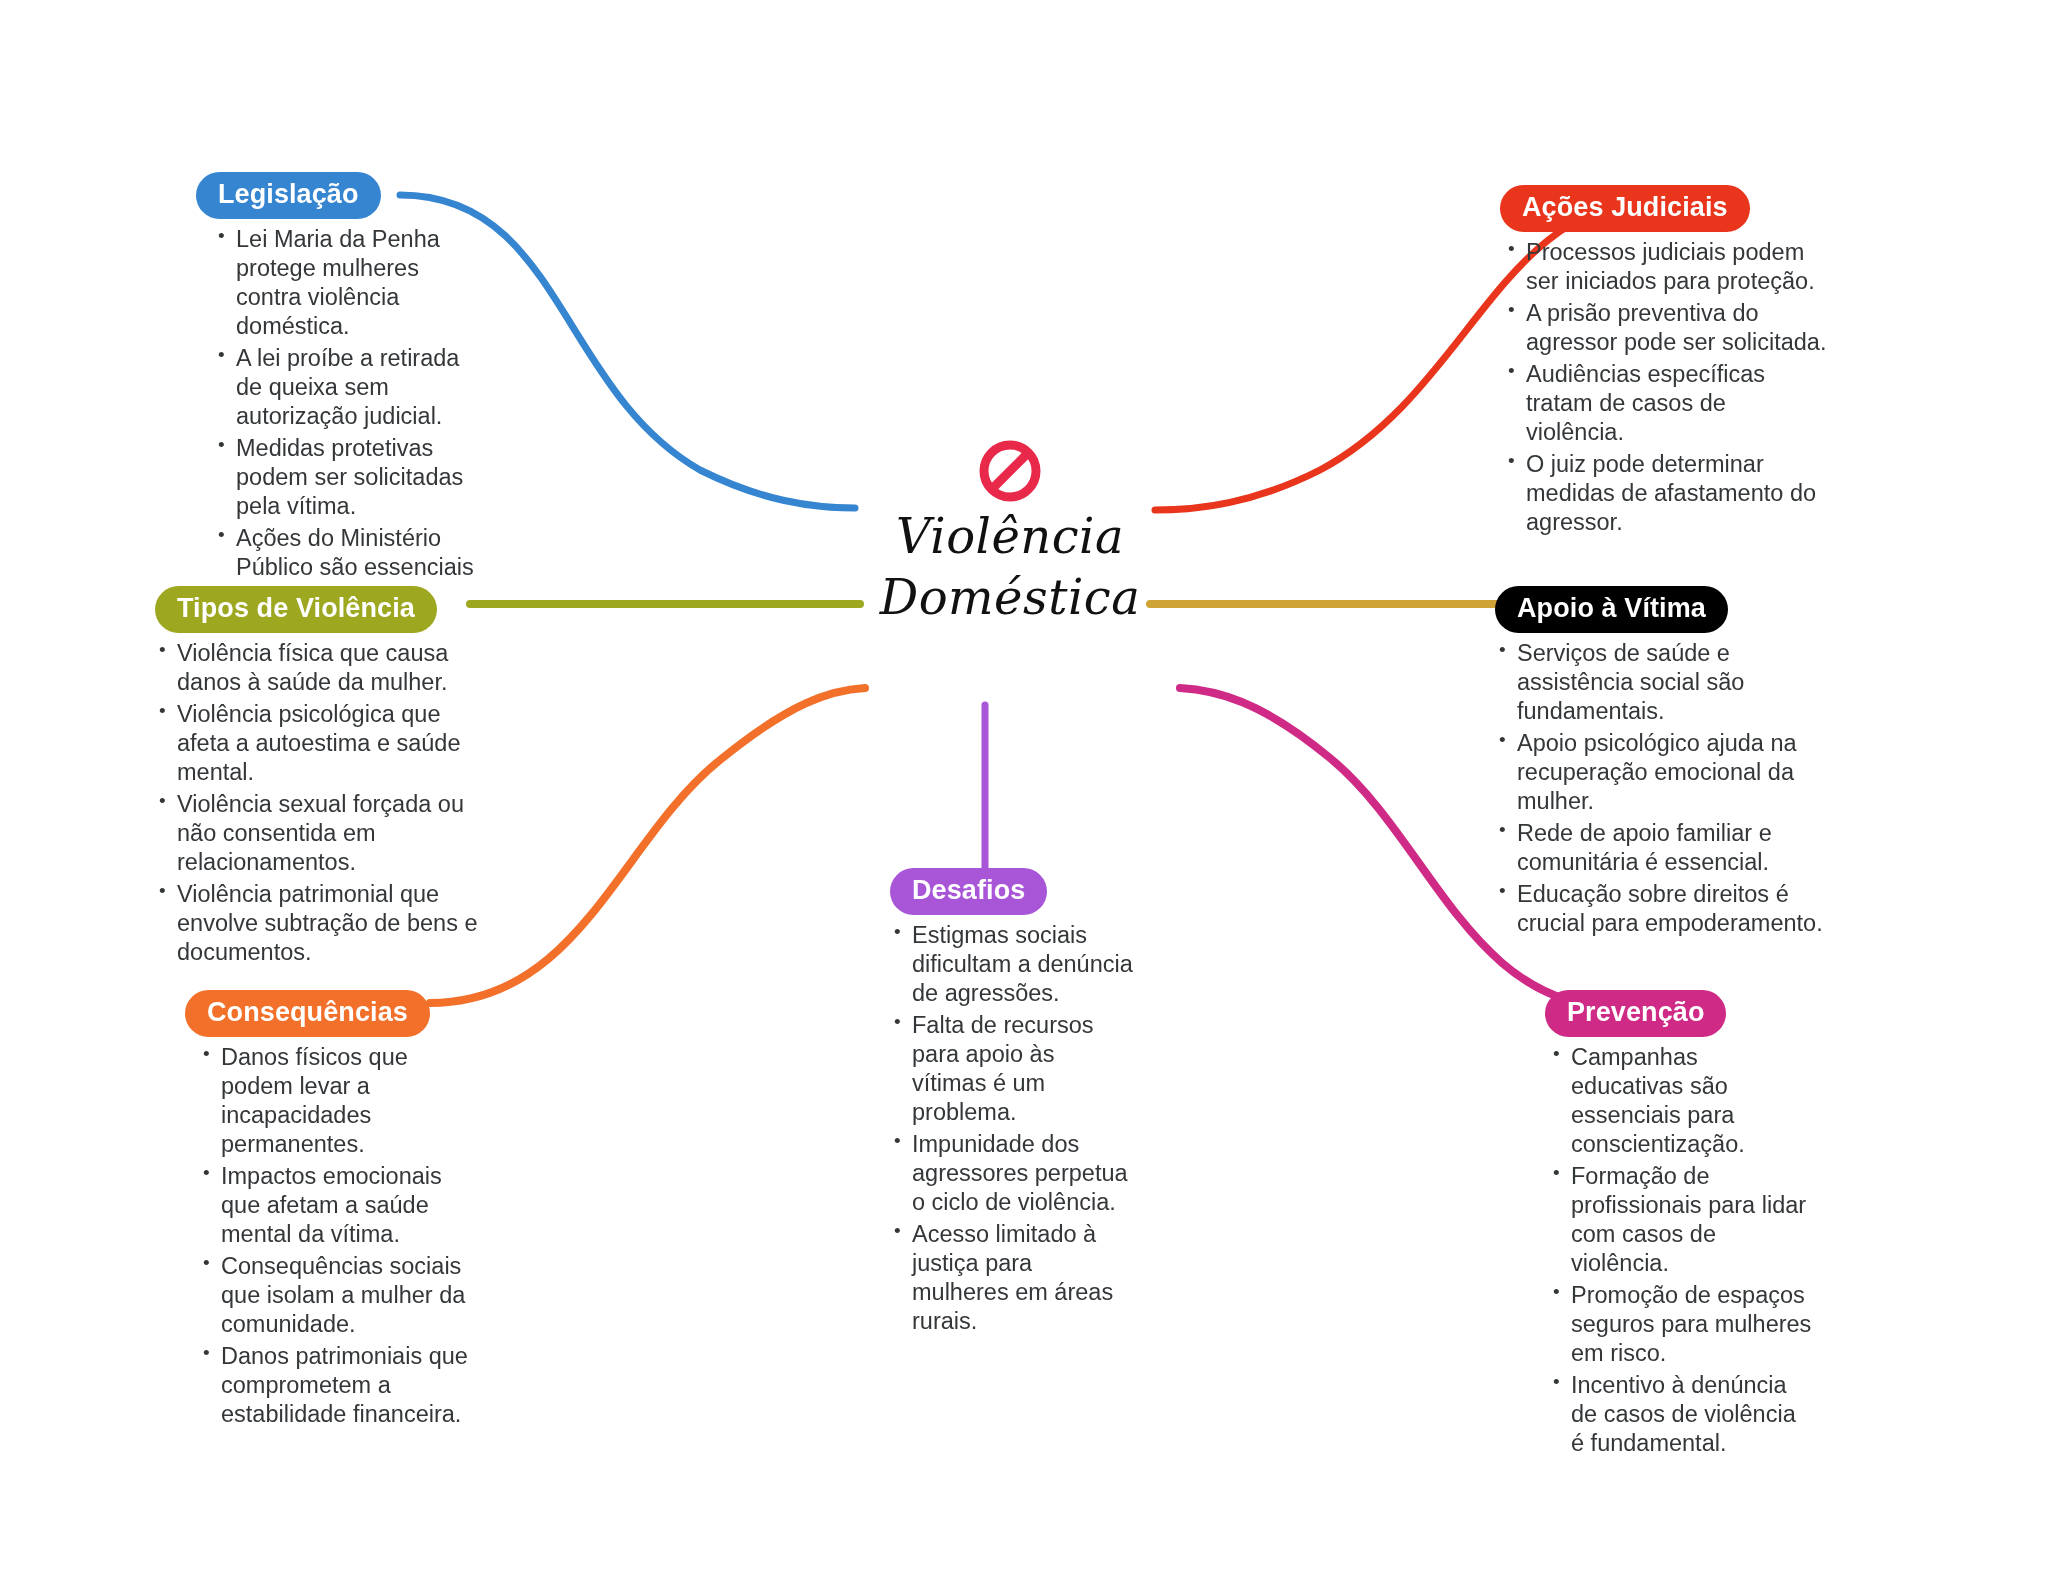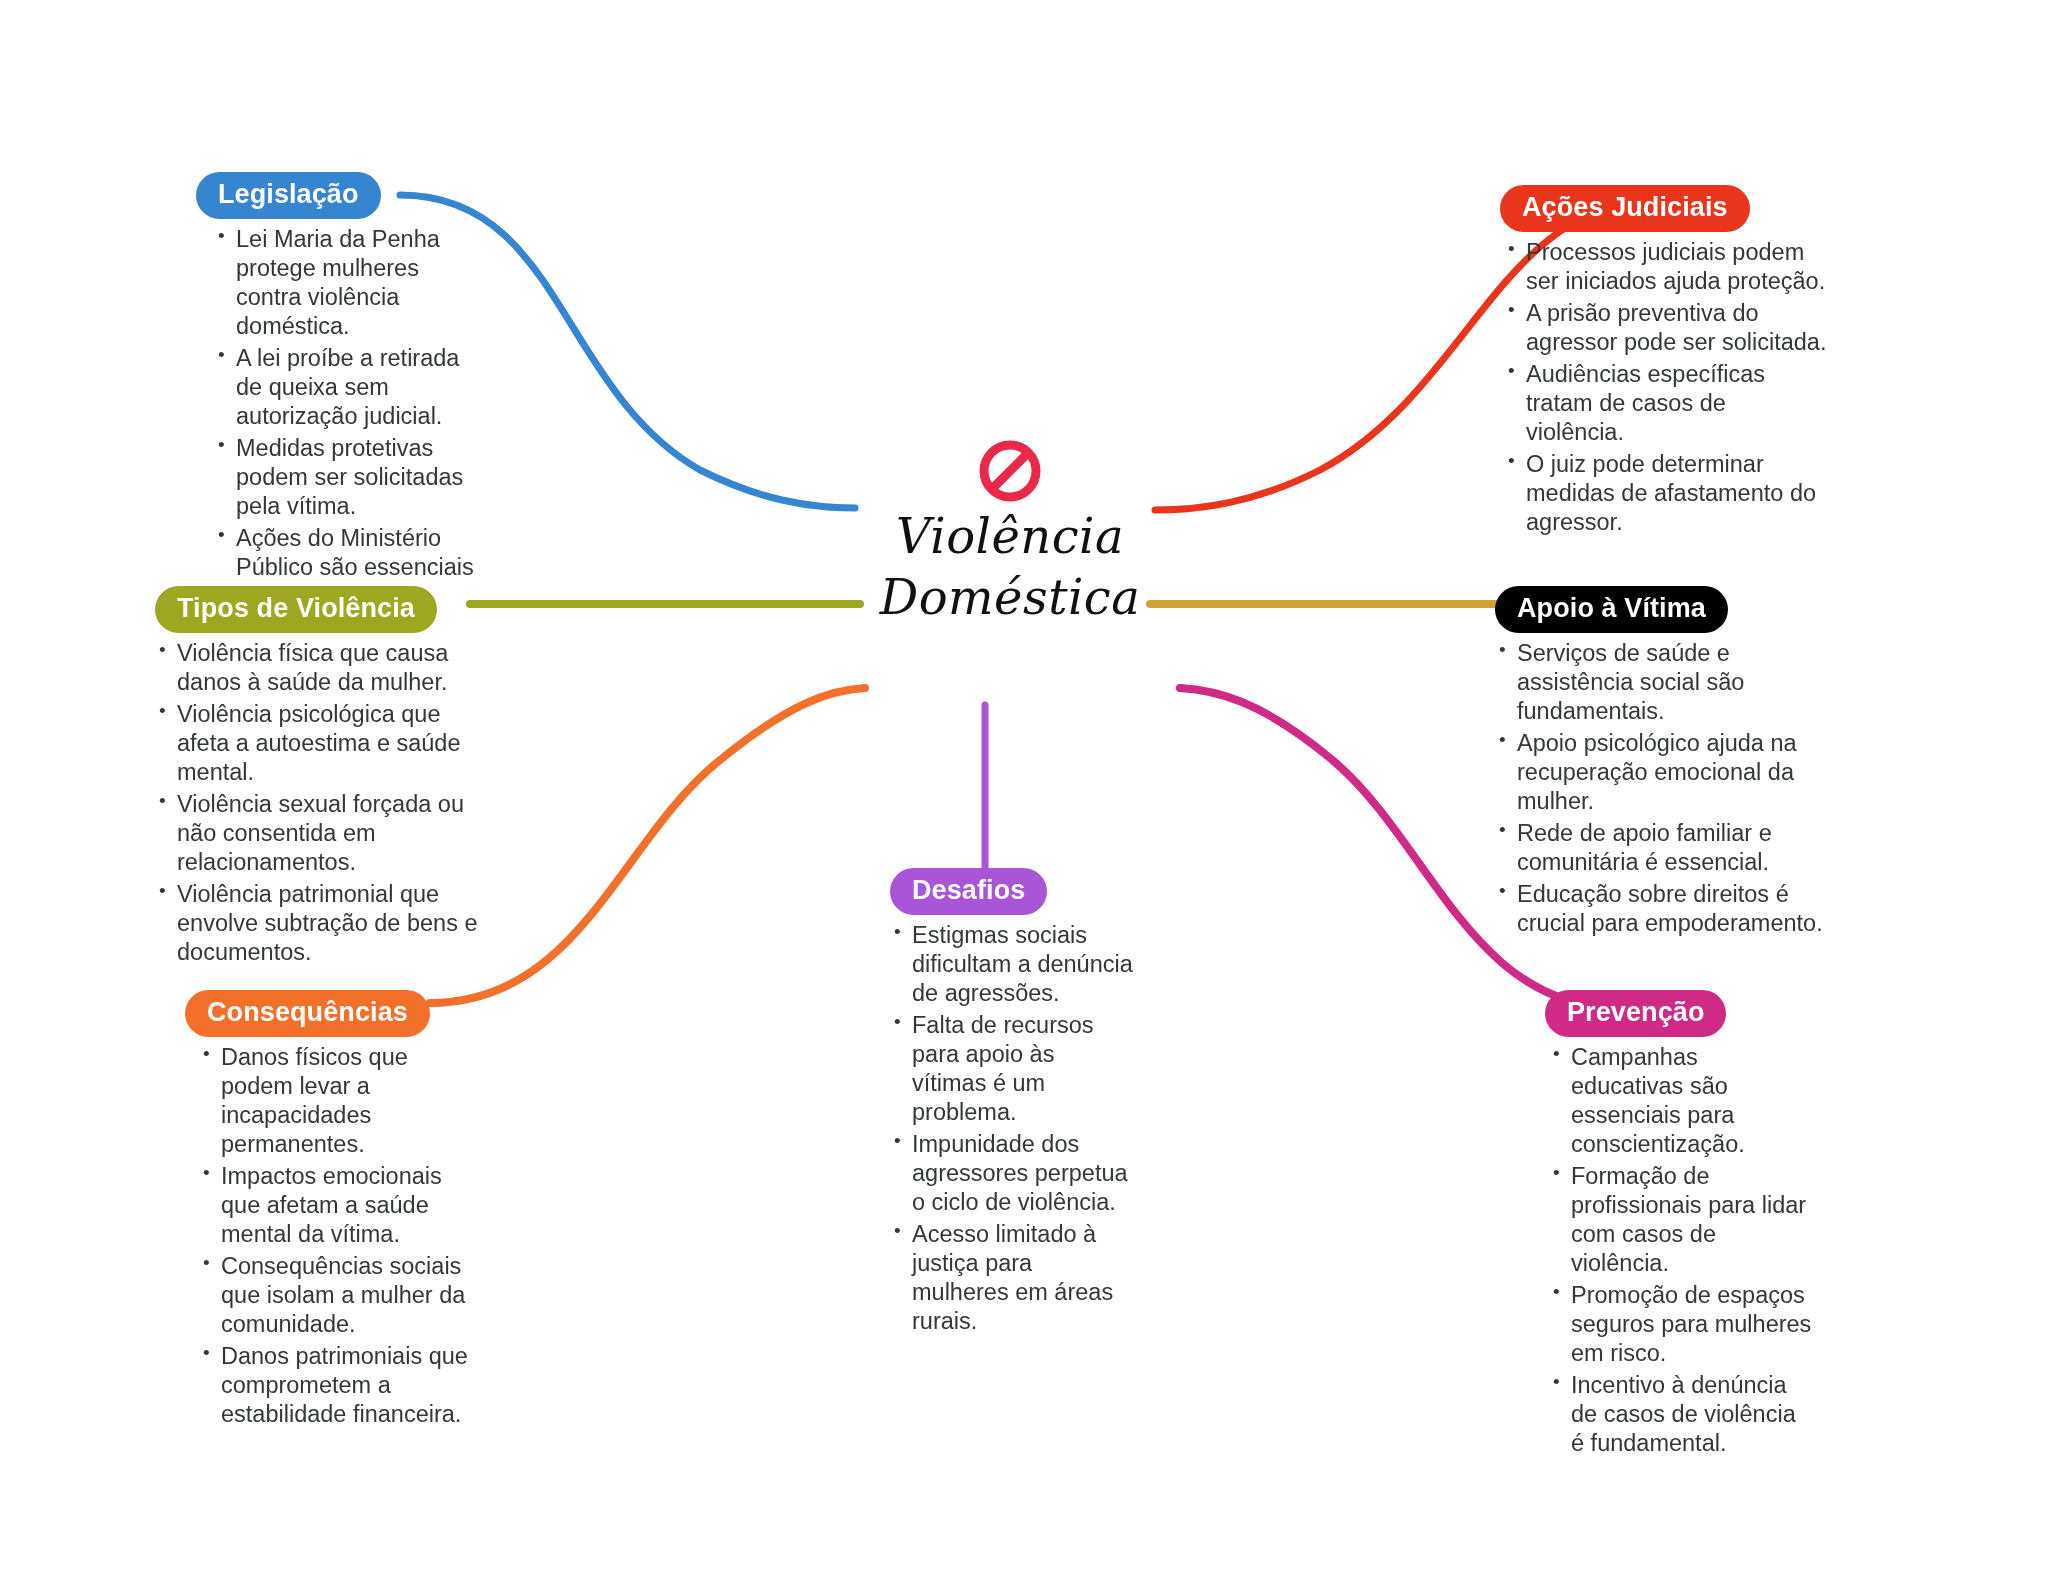--- a/index.html
+++ b/index.html
@@ -137,21 +137,21 @@
       <li>Medidas protetivas podem ser solicitadas pela vítima.</li>
       <li>Ações do Ministério Público são essenciais para a proteção.</li>
     </ul>
   </div>
 
   <div class="node" id="node-acoes">
     <div class="pill-wrap right">
       <span class="pill" style="background: rgb(232, 53, 27);">Ações Judiciais</span>
     </div>
     <ul class="bullets">
-      <li>Processos judiciais podem ser iniciados ajuda proteção.</li>
+      <li>Processos judiciais podem ser iniciados para proteção.</li>
       <li>A prisão preventiva do agressor pode ser solicitada.</li>
       <li>Audiências específicas tratam de casos de violência.</li>
       <li>O juiz pode determinar medidas de afastamento do agressor.</li>
     </ul>
   </div>
 
   <div class="node" id="node-tipos">
     <div class="pill-wrap left">
       <span class="pill" style="background: rgb(157, 168, 32);">Tipos de Violência</span>
     </div>

